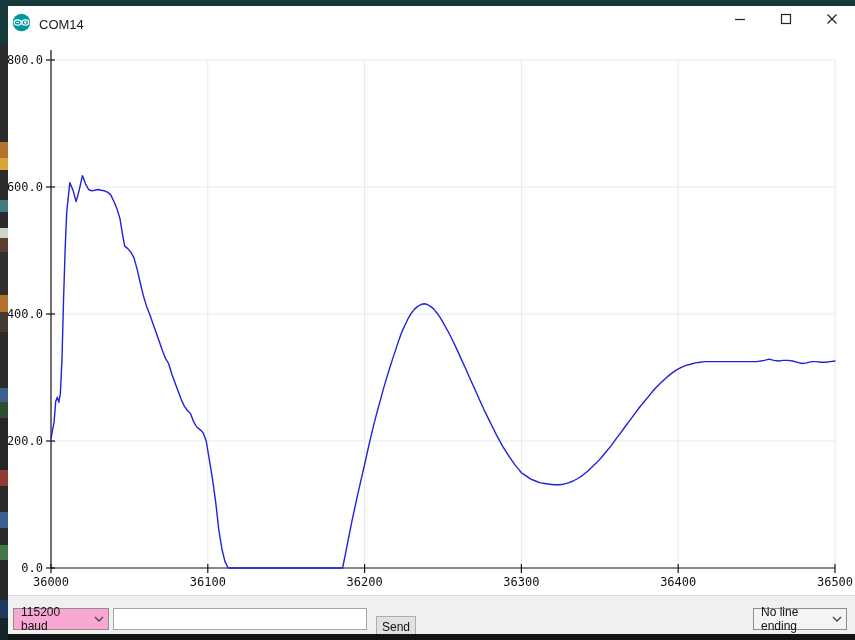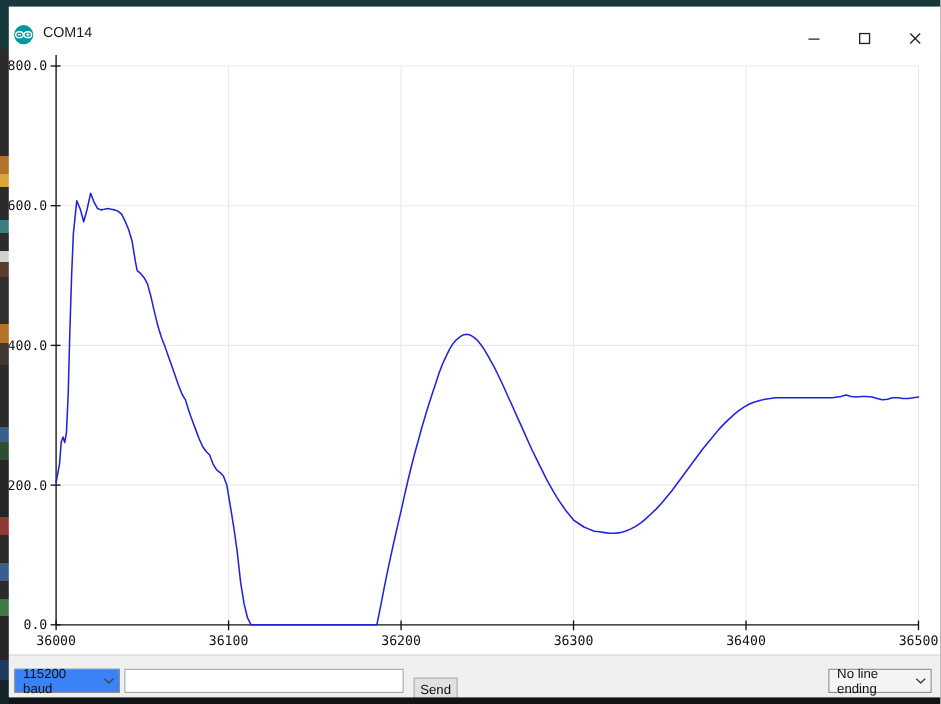--- a/index.html
+++ b/index.html
@@ -14,41 +14,41 @@
       #2b2b2b 212px,#2b2b2b 228px,#cfd4c9 228px,#cfd4c9 238px,#5a3d2e 238px,#5a3d2e 252px,
       #31302e 252px,#31302e 295px,#b5722a 295px,#b5722a 312px,#403a33 312px,#403a33 332px,
       #2b2b2b 332px,#2b2b2b 388px,#3a5f8f 388px,#3a5f8f 402px,#2f4d33 402px,#2f4d33 418px,
       #262626 418px,#262626 470px,#8f3a33 470px,#8f3a33 486px,#2b2b2b 486px,#2b2b2b 512px,
       #3a5f8f 512px,#3a5f8f 528px,#2b2b2b 528px,#2b2b2b 545px,#3f7a46 545px,#3f7a46 560px,
       #262626 560px,#262626 600px,#1f3a5f 600px,#1f3a5f 618px,#15262b 618px);}
   #top-strip{position:absolute;left:0;top:0;width:855px;height:6px;background:#17393c;z-index:5;}
   #bottom-strip{position:absolute;left:0;top:634px;width:855px;height:6px;background:#101417;z-index:5;}
 
   
-  #titlebar{position:absolute;left:8px;top:22px;width:847px;height:26px;background:#fff;z-index:4;
-            display:flex;align-items:flex-start;}
+  #titlebar{position:absolute;left:8px;top:6px;width:847px;height:26px;background:#fff;z-index:4;
+            display:flex;align-items:flex-end;}
   #app-icon{width:19px;height:19px;margin-left:4px;flex:0 0 auto;}
   #window-title{margin-left:8px;font-size:13px;color:#1a1a1a;}
   .winbtns{position:absolute;right:0;top:0;height:26px;display:flex;}
   .winbtn{width:46px;height:26px;display:flex;align-items:center;justify-content:center;cursor:default;}
   .winbtn svg{display:block;}
 
   
   #plot-wrap{position:absolute;left:0;top:0;width:855px;height:600px;z-index:1;}
   #plot-svg{position:absolute;left:0;top:0;}
   #plot-svg .grid{stroke:#e9e9e9;stroke-width:1;}
   #plot-svg .axis{stroke:#111;stroke-width:1.2;}
   #plot-svg text.tick{font-family:"DejaVu Sans Mono",monospace;font-size:12px;fill:#111;}
   #plot-svg text.xtick{text-anchor:middle;}
   #plot-svg text.ytick{text-anchor:end;}
 
   
   #bottom-bar{position:absolute;left:8px;top:595px;width:847px;height:39px;background:#f0f0f0;
               border-top:1px solid #d9d9d9;z-index:4;}
-  .combo{position:absolute;top:12px;height:22px;border:1px solid #8f8f8f;background:#3b82f6;
+  .combo{position:absolute;top:12px;height:22px;border:1px solid #8f8f8f;background:#f9a8d4;
          display:flex;align-items:center;font-size:12px;color:#111;padding:0 4px 0 7px;cursor:default;}
   .combo .chev{margin-left:auto;padding-left:6px;display:flex;align-items:center;}
   #baud-combo{left:5px;width:96px;}
   #lineending-combo{left:745px;width:94px;background:#f4f4f4;}
   #send-input{position:absolute;left:105px;top:12px;width:254px;height:22px;border:1px solid #a6a6a6;
               background:#fff;font-size:12px;padding:0 5px;outline:none;}
   #send-btn{position:absolute;left:368px;top:20px;width:40px;height:22px;background:#e1e1e1;
             border:1px solid #adadad;font-size:12px;color:#111;display:flex;align-items:center;
             justify-content:center;cursor:default;font-family:"Liberation Sans",sans-serif;}
 </style>

